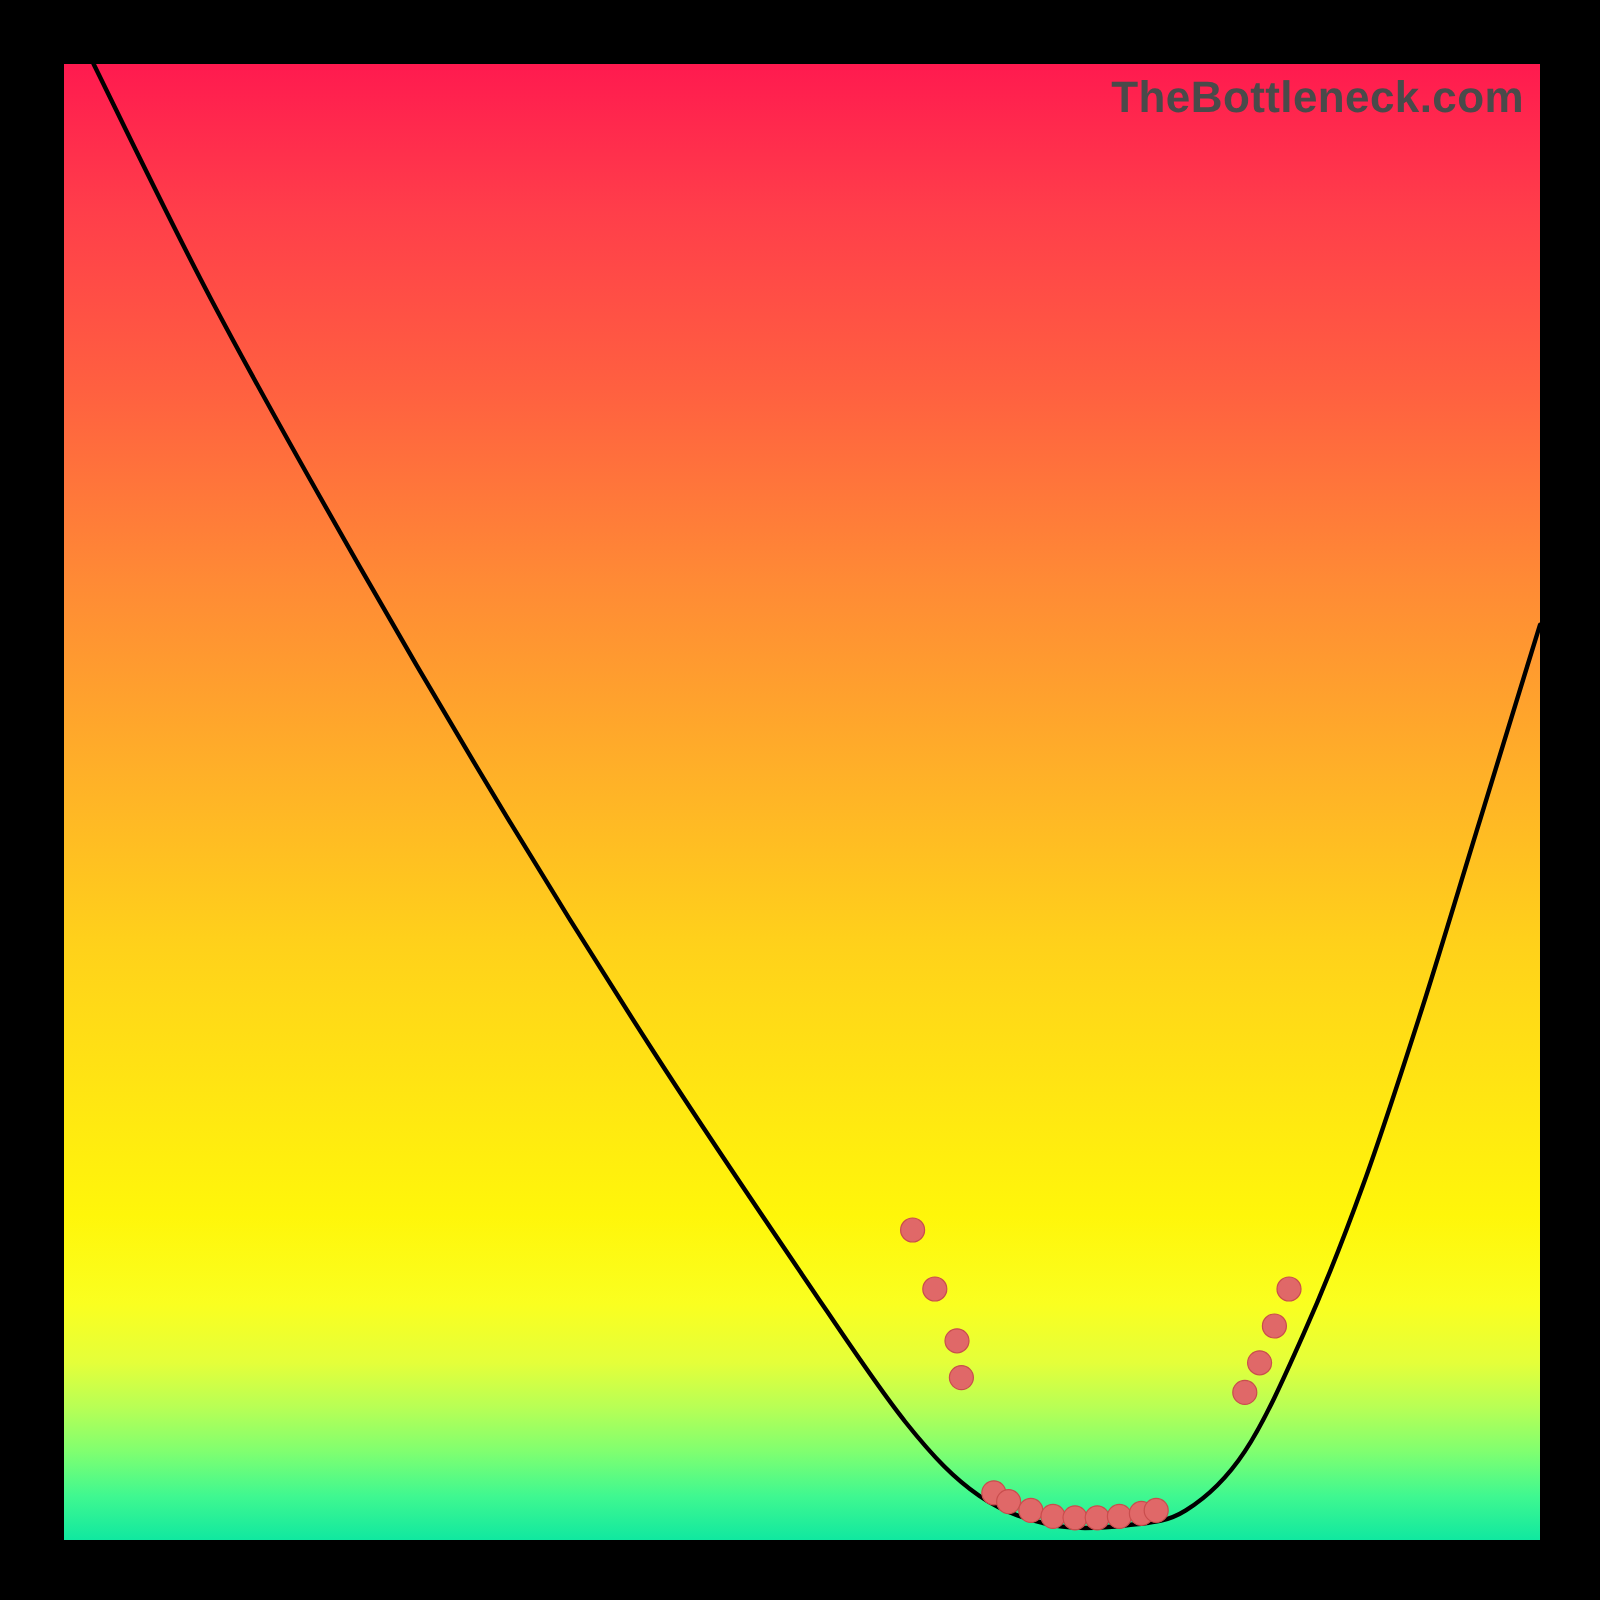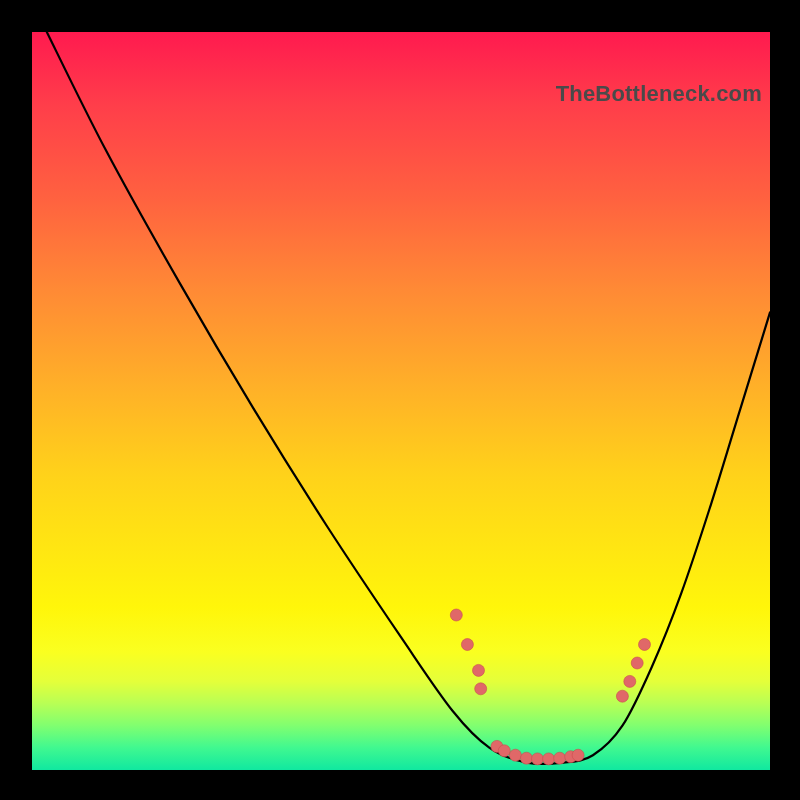--- a/index.html
+++ b/index.html
@@ -38,21 +38,20 @@
   }
   .watermark {
     position: absolute;
     right: 8px;
     top: 4px;
     color: #4a4a4a;
     font-size: 22px;
     font-weight: 600;
     letter-spacing: 0.2px;
     z-index: 5;
-    margin-top: 45px;
   }
   svg.plot {
     position: absolute;
     left: 0;
     top: 0;
     width: 738px;
     height: 738px;
     z-index: 3;
   }
   .curve {

